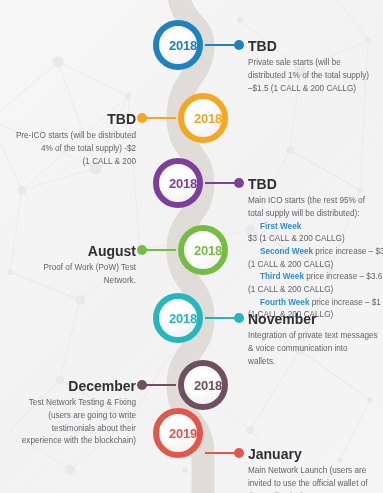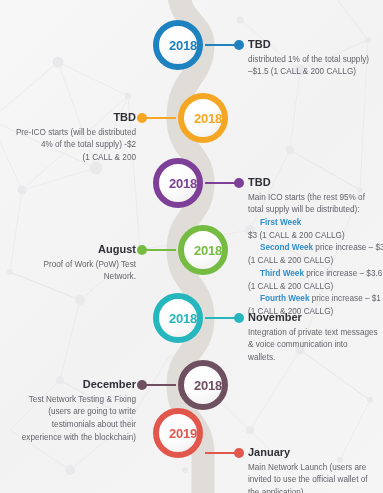--- a/index.html
+++ b/index.html
@@ -65,21 +65,21 @@
     letter-spacing: -0.2px;
     line-height: 1;
   }
   .entry {
     position: absolute;
     z-index: 4;
   }
   .entry.right { text-align: left; }
   .entry.left  { text-align: right; }
   .entry-title {
-    font-size: 11px;
+    font-size: 14px;
     font-weight: 700;
     color: #2f2f34;
     margin: 0 0 3px 0;
     line-height: 1.15;
   }
   .entry-body {
     font-size: 8.2px;
     color: #636369;
     line-height: 1.55;
     margin: 0;
@@ -191,20 +191,21 @@
   <div class="node" style="left:178px; top:360px; border-color:#6f5060;">
     <span class="node-year" style="color:#6f5060;">2018</span>
   </div>
   <div class="node" style="left:153px; top:408px; border-color:#e2574c;">
     <span class="node-year" style="color:#e2574c;">2019</span>
   </div>
 
   <div class="entry right" style="left:248px; top:38px; width:132px;">
     <p class="entry-title">TBD</p>
     <div class="entry-body">
+      <div>Private sale starts (will be</div>
       <div>distributed 1% of the total supply)</div>
       <div>–$1.5 (1 CALL &amp; 200 CALLG)</div>
     </div>
   </div>
 
   <div class="entry left" style="left:6px; top:111px; width:130px;">
     <p class="entry-title">TBD</p>
     <div class="entry-body">
       <div>Pre-ICO starts (will be distributed</div>
       <div>4% of the total supply) -$2</div>

